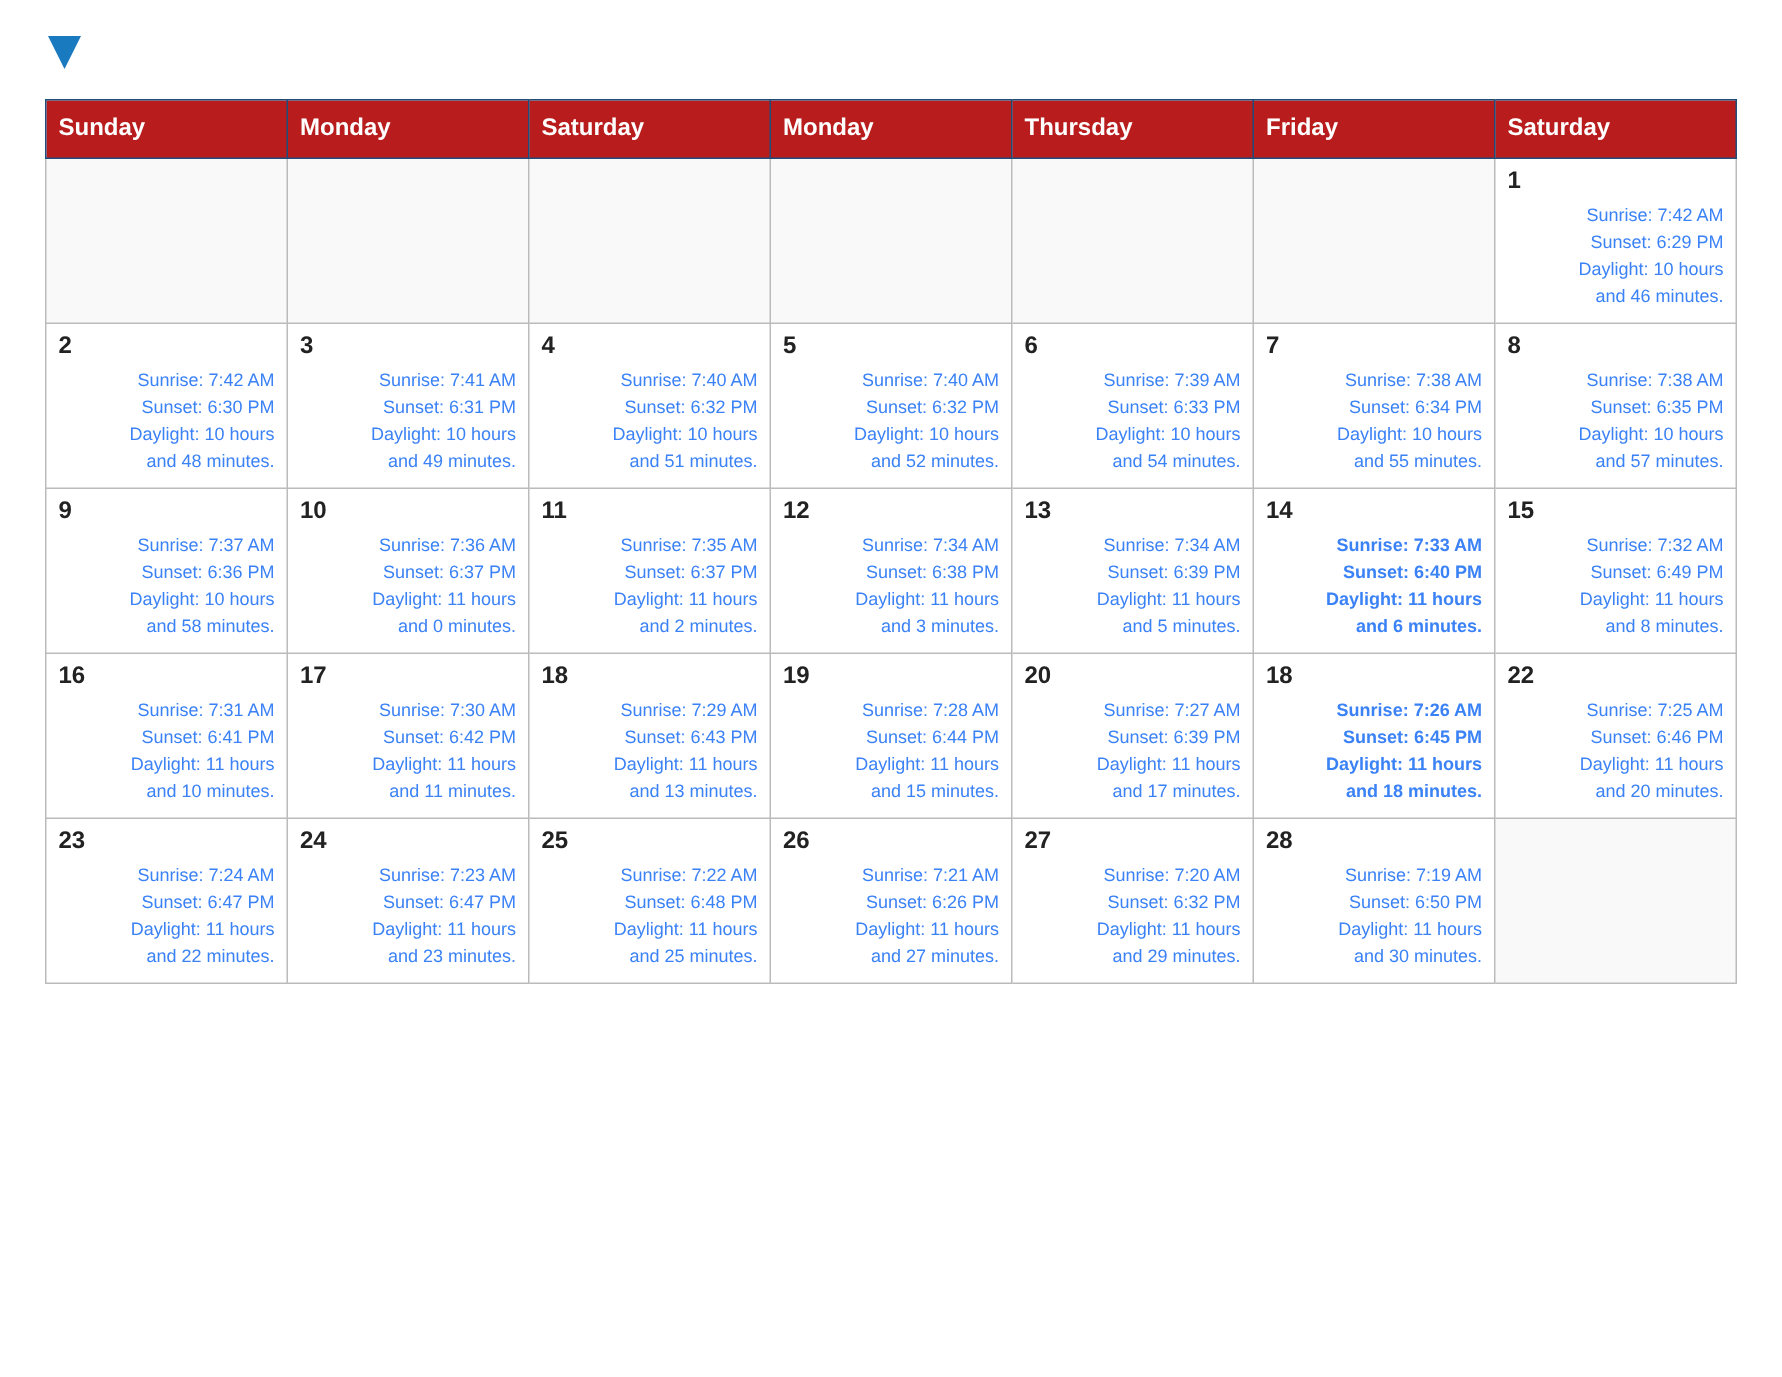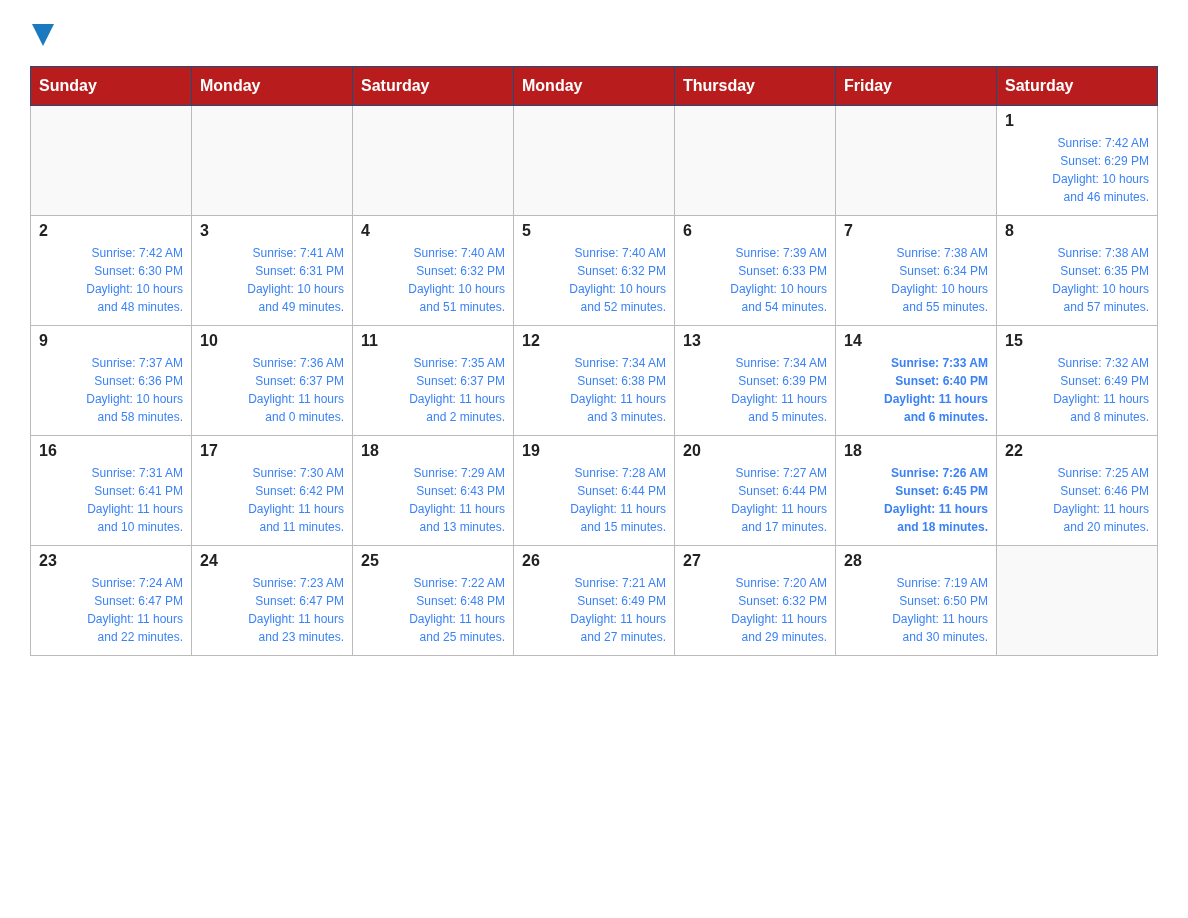--- a/index.html
+++ b/index.html
@@ -266,21 +266,21 @@
         <td>
           <div class="day-number">19</div>
           <div class="day-info" style="white-space: pre-line;">Sunrise: 7:28 AM
 Sunset: 6:44 PM
 Daylight: 11 hours
 and 15 minutes.</div>
         </td>
         <td>
           <div class="day-number">20</div>
           <div class="day-info" style="white-space: pre-line;">Sunrise: 7:27 AM
-Sunset: 6:44 PM
+Sunset: 6:39 PM
 Daylight: 11 hours
 and 17 minutes.</div>
         </td>
         <td>
           <div class="day-number">18</div>
           <div class="day-info" style="white-space: pre-line; font-weight: bold;">Sunrise: 7:26 AM
 Sunset: 6:45 PM
 Daylight: 11 hours
 and 18 minutes.</div>
         </td>
@@ -310,21 +310,21 @@
         <td>
           <div class="day-number">25</div>
           <div class="day-info" style="white-space: pre-line;">Sunrise: 7:22 AM
 Sunset: 6:48 PM
 Daylight: 11 hours
 and 25 minutes.</div>
         </td>
         <td>
           <div class="day-number">26</div>
           <div class="day-info" style="white-space: pre-line;">Sunrise: 7:21 AM
-Sunset: 6:49 PM
+Sunset: 6:26 PM
 Daylight: 11 hours
 and 27 minutes.</div>
         </td>
         <td>
           <div class="day-number">27</div>
           <div class="day-info" style="white-space: pre-line;">Sunrise: 7:20 AM
 Sunset: 6:32 PM
 Daylight: 11 hours
 and 29 minutes.</div>
         </td>

